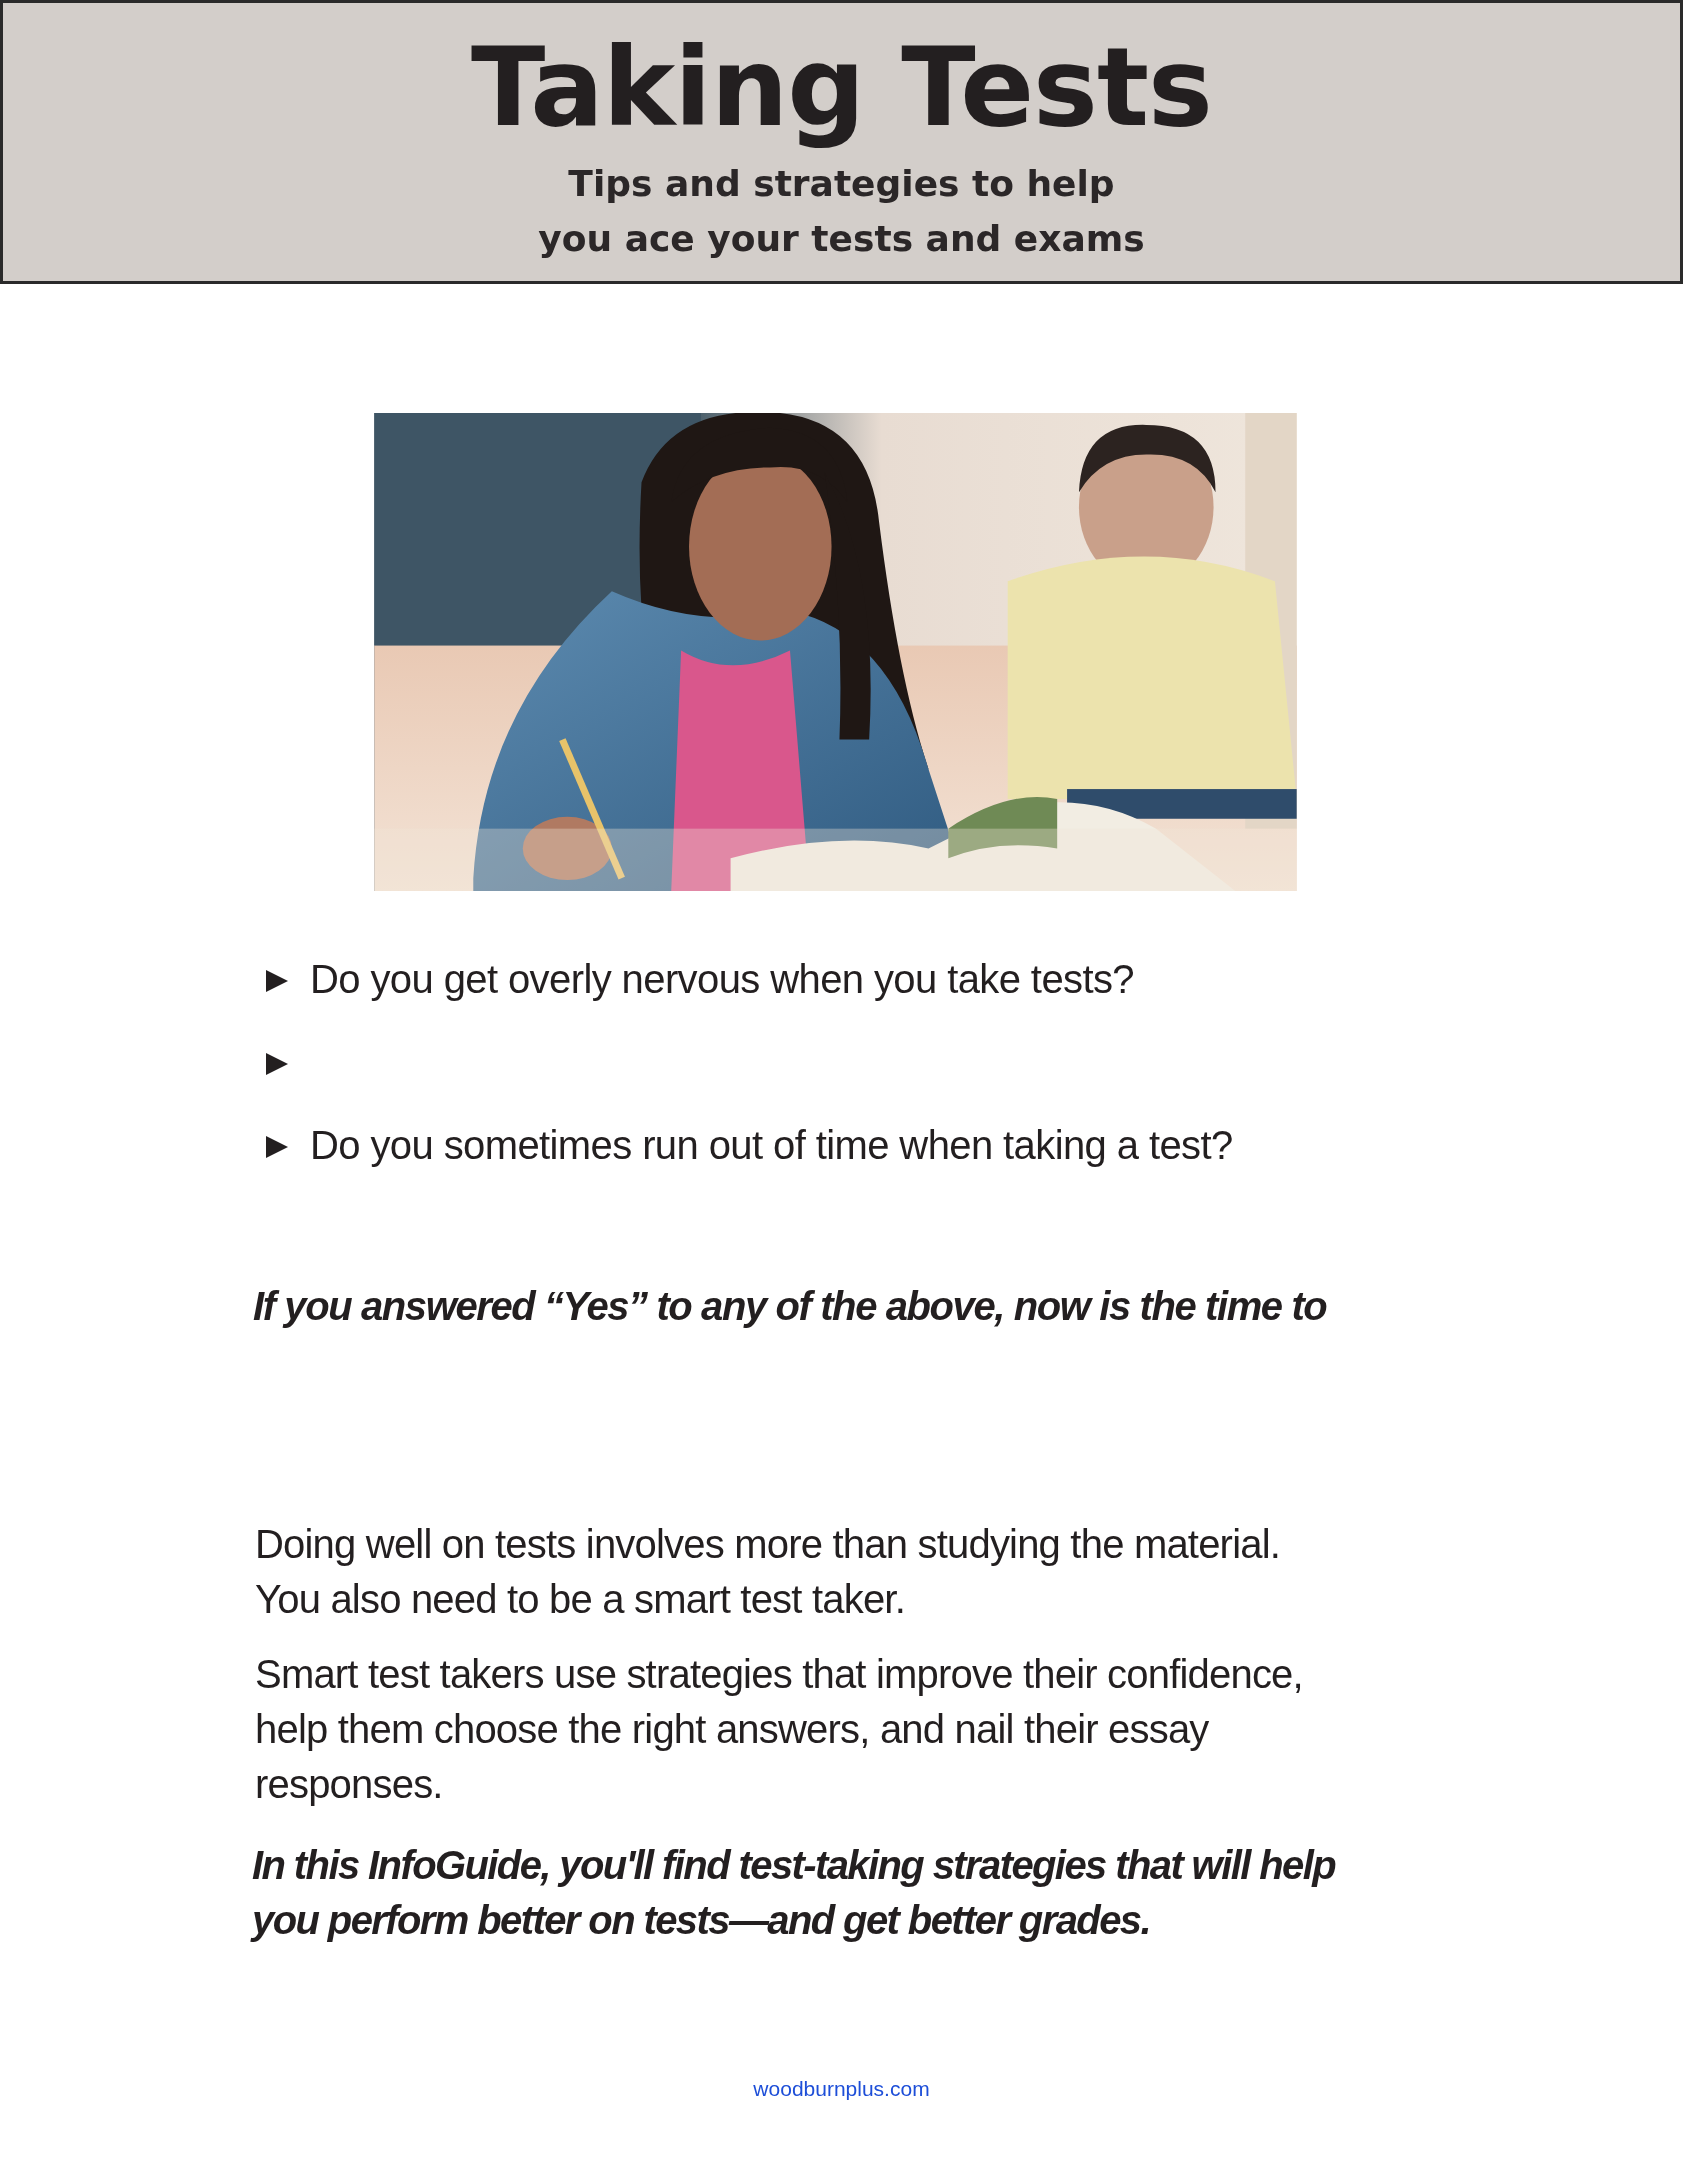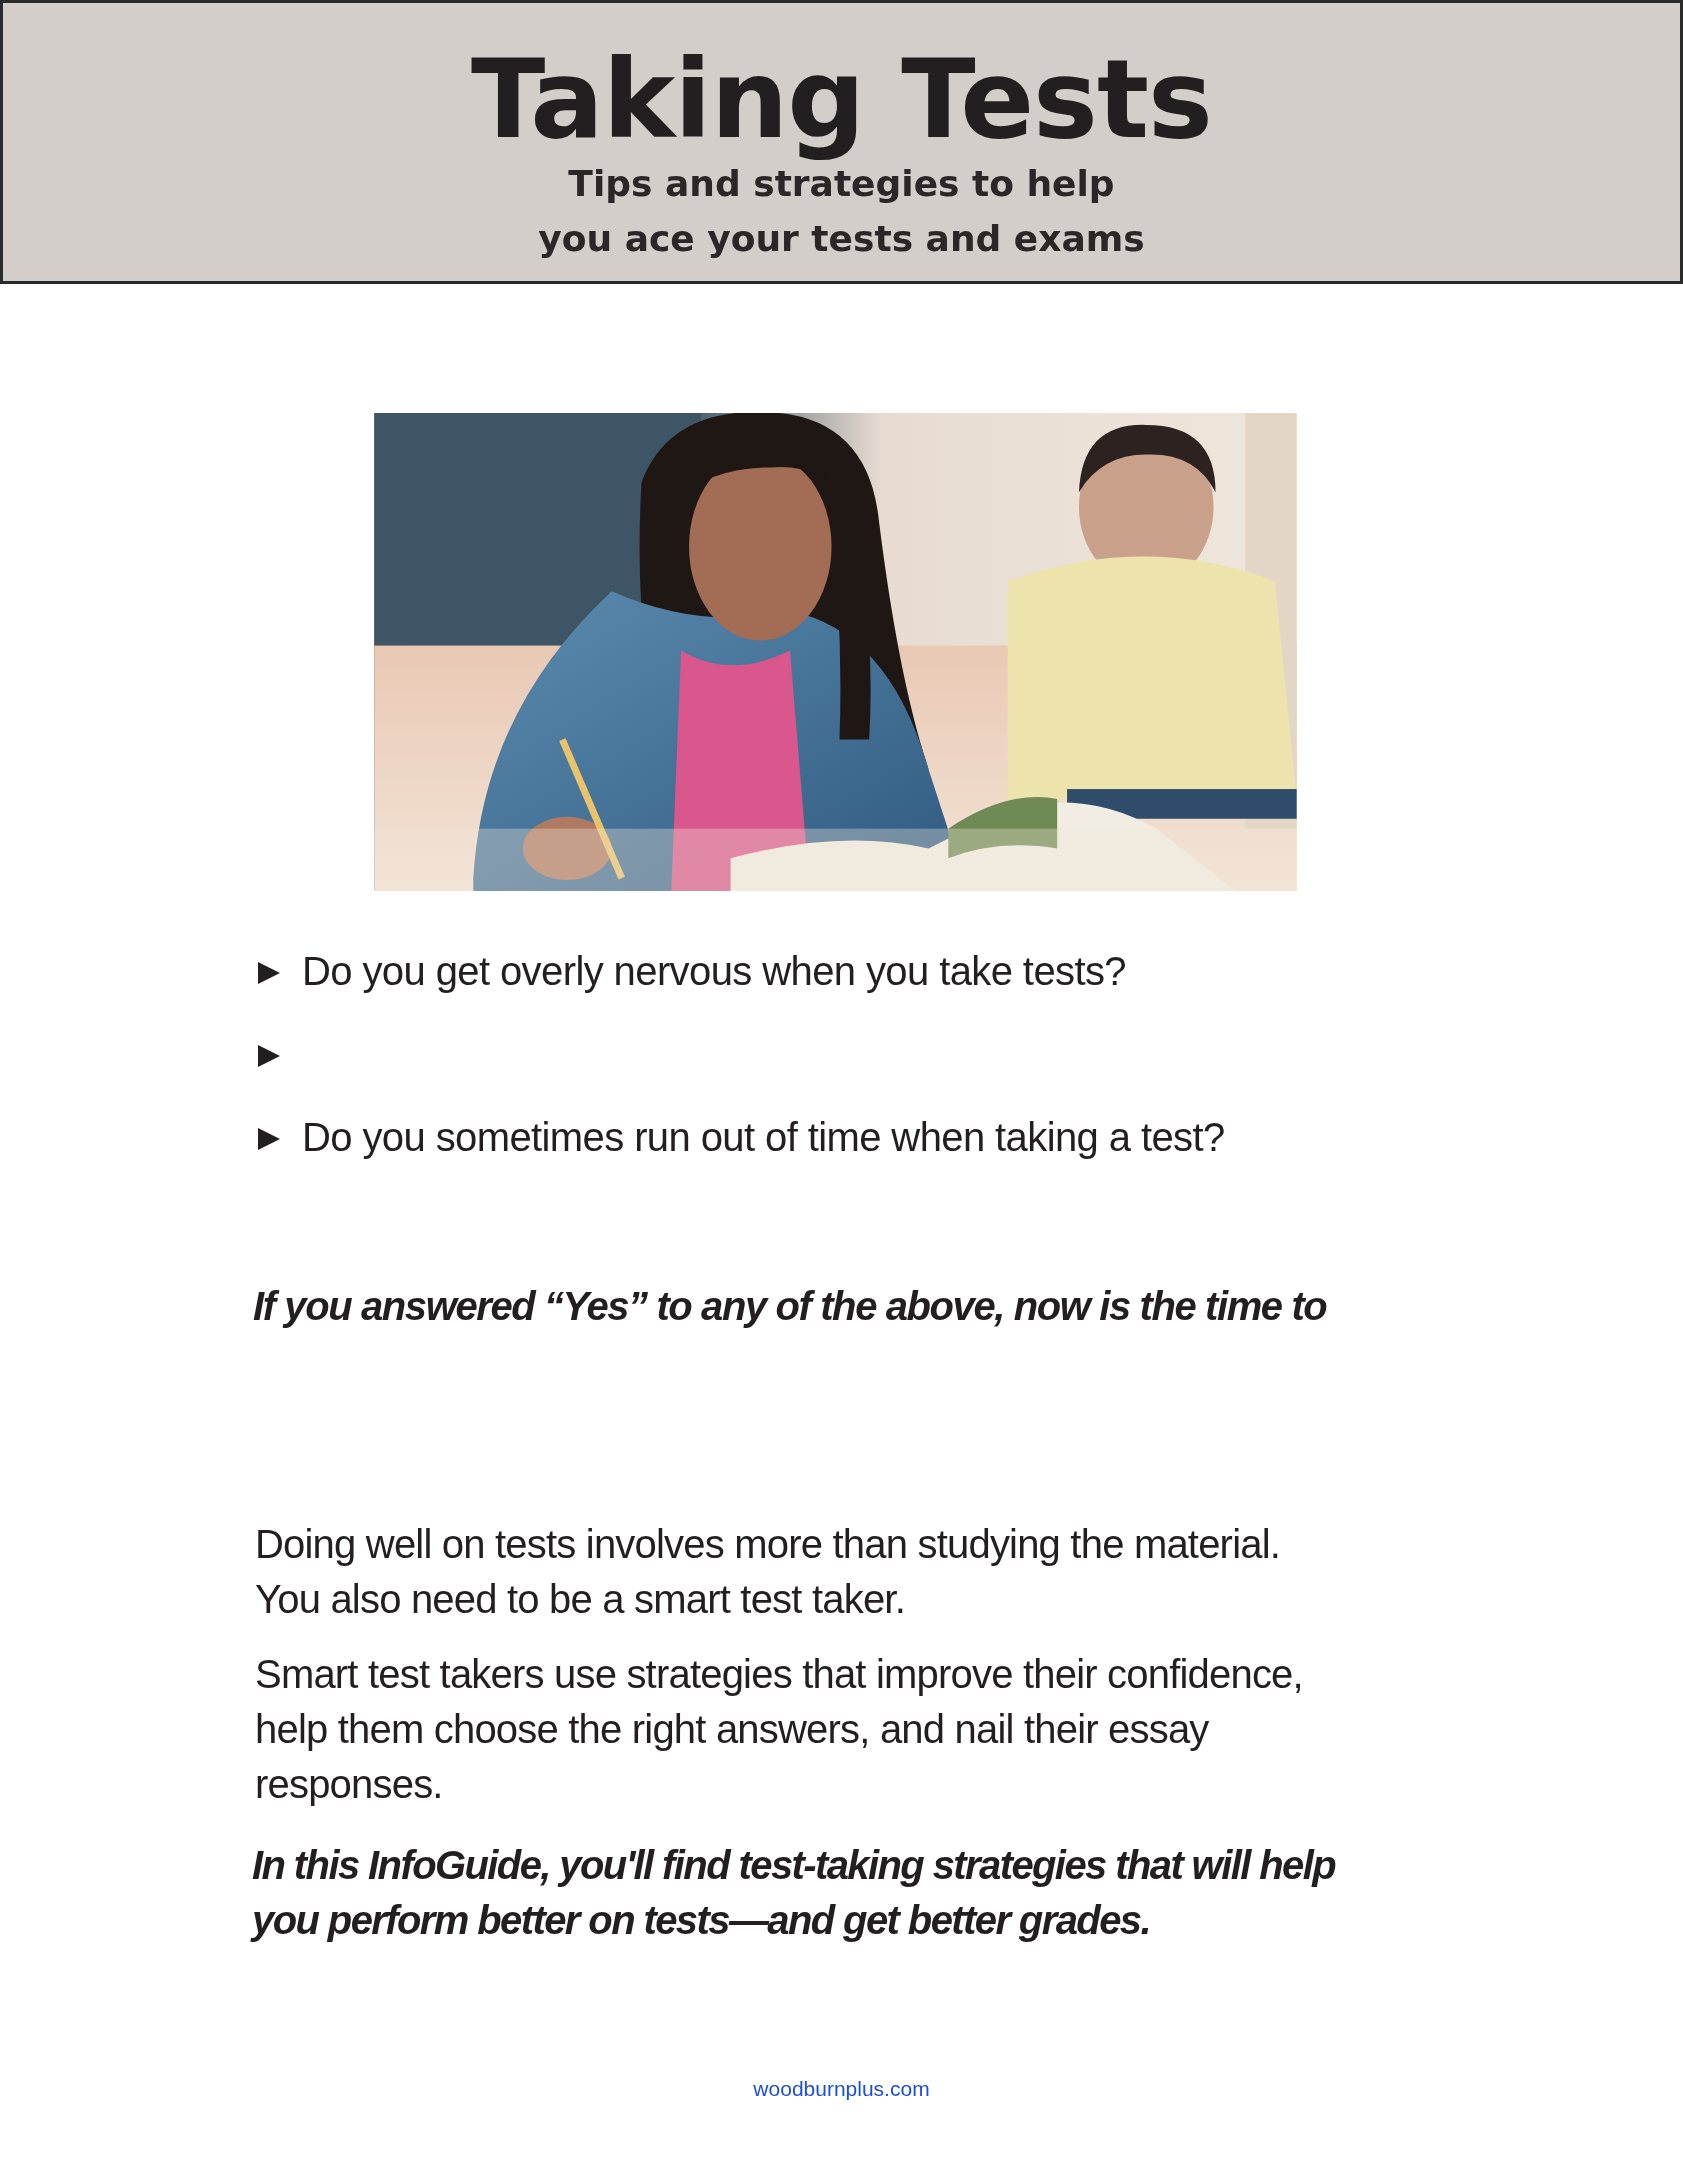--- a/index.html
+++ b/index.html
@@ -30,21 +30,20 @@
     position: absolute;
     left: 0;
     right: 0;
     top: 20px;
     font-family: "DejaVu Sans", sans-serif;
     font-weight: bold;
     font-size: 109px;
     line-height: 129px;
     letter-spacing: -1px;
     color: #231f20;
-    margin-top: 12px;
   }
   .header-subtitle {
     position: absolute;
     left: 0;
     right: 0;
     top: 153px;
     font-family: "DejaVu Sans", sans-serif;
     font-weight: bold;
     font-size: 36px;
     line-height: 55px;
@@ -59,21 +58,21 @@
     overflow: hidden;
   }
   .hero-photo svg {
     display: block;
   }
   .bullets {
     position: absolute;
     left: 254px;
     top: 945px;
     width: 1188px;
-    margin: 0;
+    margin: 8px;
     padding: 0;
     list-style: none;
   }
   .bullet {
     position: relative;
     height: 83px;
     font-size: 40px;
     line-height: 53px;
     padding-left: 48px;
     white-space: nowrap;

